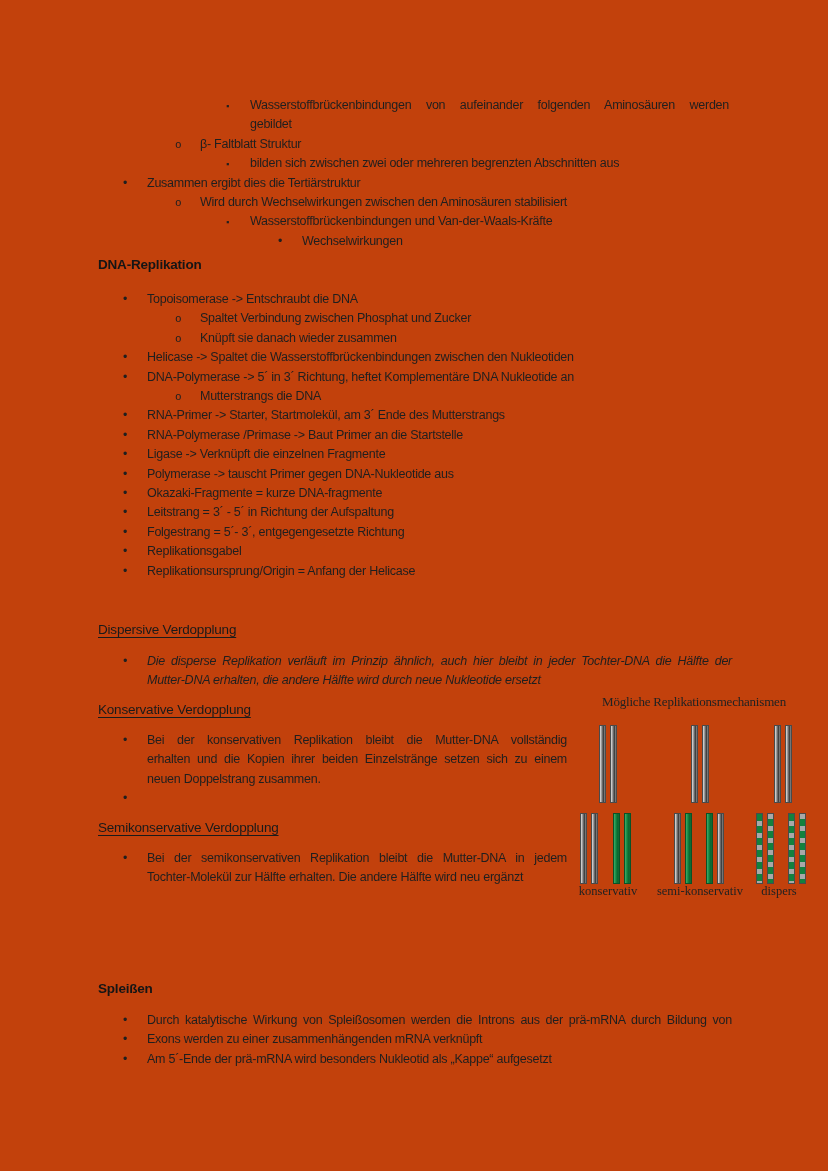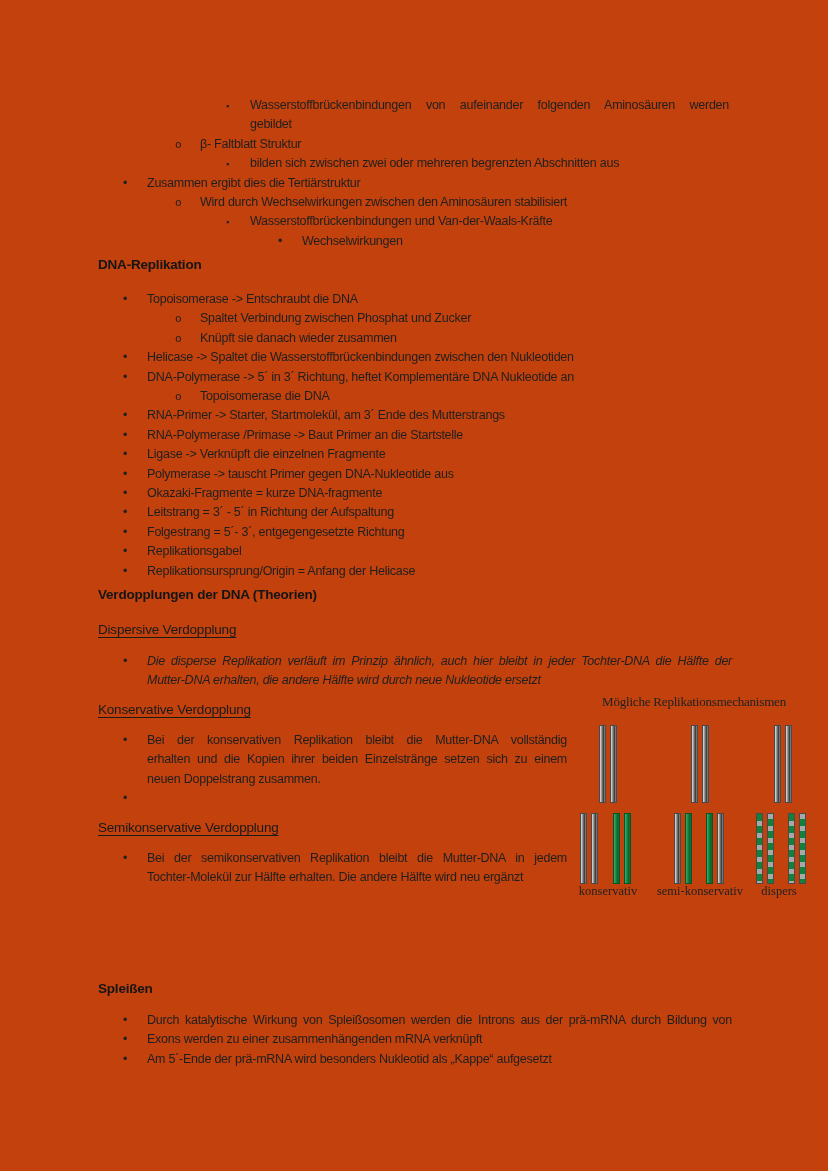--- a/index.html
+++ b/index.html
@@ -101,21 +101,21 @@
     <div class="row l1">
         <span class="bul b-dot"></span>
         <span class="t">Helicase -&gt; Spaltet die Wasserstoffbrückenbindungen zwischen den Nukleotiden</span>
       </div>
     <div class="row l1">
         <span class="bul b-dot"></span>
         <span class="t">DNA-Polymerase -&gt; 5´ in 3´ Richtung, heftet Komplementäre DNA Nukleotide an</span>
       </div>
     <div class="row l2">
         <span class="bul b-circ"></span>
-        <span class="t">Topoisomerase die DNA</span>
+        <span class="t">Mutterstrangs die DNA</span>
       </div>
     <div class="row l1">
         <span class="bul b-dot"></span>
         <span class="t">RNA-Primer -&gt; Starter, Startmolekül, am 3´ Ende des Mutterstrangs</span>
       </div>
     <div class="row l1">
         <span class="bul b-dot"></span>
         <span class="t">RNA-Polymerase /Primase -&gt; Baut Primer an die Startstelle</span>
       </div>
     <div class="row l1">
@@ -141,21 +141,20 @@
     <div class="row l1">
         <span class="bul b-dot"></span>
         <span class="t">Replikationsgabel</span>
       </div>
     <div class="row l1">
         <span class="bul b-dot"></span>
         <span class="t">Replikationsursprung/Origin = Anfang der Helicase</span>
       </div>
   </div>
 
-  <div class="h-bold" id="h-verd">Verdopplungen der DNA (Theorien)</div>
 
   <div class="h-under" id="h-disp">Dispersive Verdopplung</div>
   <div class="sec" id="sec-disp">
     <div class="row l1">
       <span class="bul b-dot"></span>
       <span class="t just w585">Die disperse Replikation verläuft im Prinzip ähnlich, auch hier bleibt in jeder Tochter-DNA die Hälfte der</span>
     </div>
     <div class="row l1">
       <span class="t">Mutter-DNA erhalten, die andere Hälfte wird durch neue Nukleotide ersetzt</span>
     </div>

